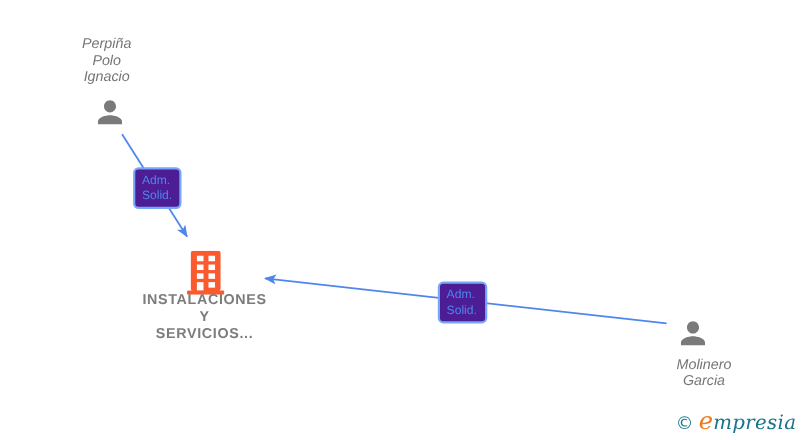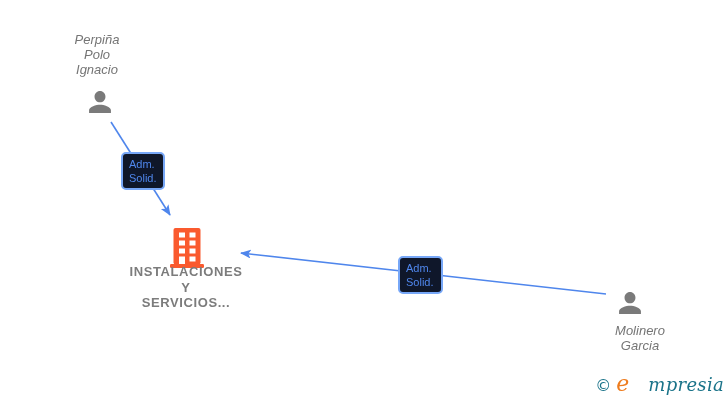--- a/index.html
+++ b/index.html
@@ -42,21 +42,21 @@
     text-align:center;
     color:var(--company-label-gray);
     font-size:13px;
     font-weight:bold;
     letter-spacing:0.6px;
     line-height:15.5px;
   }
 
   .edge-label{
     position:absolute;
-    background:#0f172a;
+    background:#4c1d95;
     border:2px solid var(--box-border);
     border-radius:5px;
     color:var(--link-blue);
     font-size:11px;
     line-height:14px;
     padding:3px 0 3px 6px;
     cursor:default;
   }
 
   .watermark{
@@ -70,21 +70,21 @@
     cursor:pointer;
   }
   .watermark .copy{
     font-family:"DejaVu Sans", sans-serif;
     font-style:normal;
     color:var(--logo-teal);
     font-size:16px;
     margin-right:5px;
   }
   .watermark .lead{color:var(--logo-orange);font-size:22px;}
-  .watermark .rest{color:var(--logo-teal);font-size:18px;letter-spacing:0.3px;margin-left:19px;}
+  .watermark .rest{color:var(--logo-teal);font-size:18px;letter-spacing:0.3px;}
 </style>
 </head>
 <body>
 
 <div class="canvas">
 
   <svg class="edges" width="728" height="400" viewBox="0 0 728 400">
     <defs>
       <marker id="arrow" markerUnits="userSpaceOnUse" markerWidth="12" markerHeight="10" refX="10" refY="4.5" orient="auto">
         <path class="arrowhead" d="M0,0 L11,4.5 L0,9 L2.6,4.5 Z"></path>

